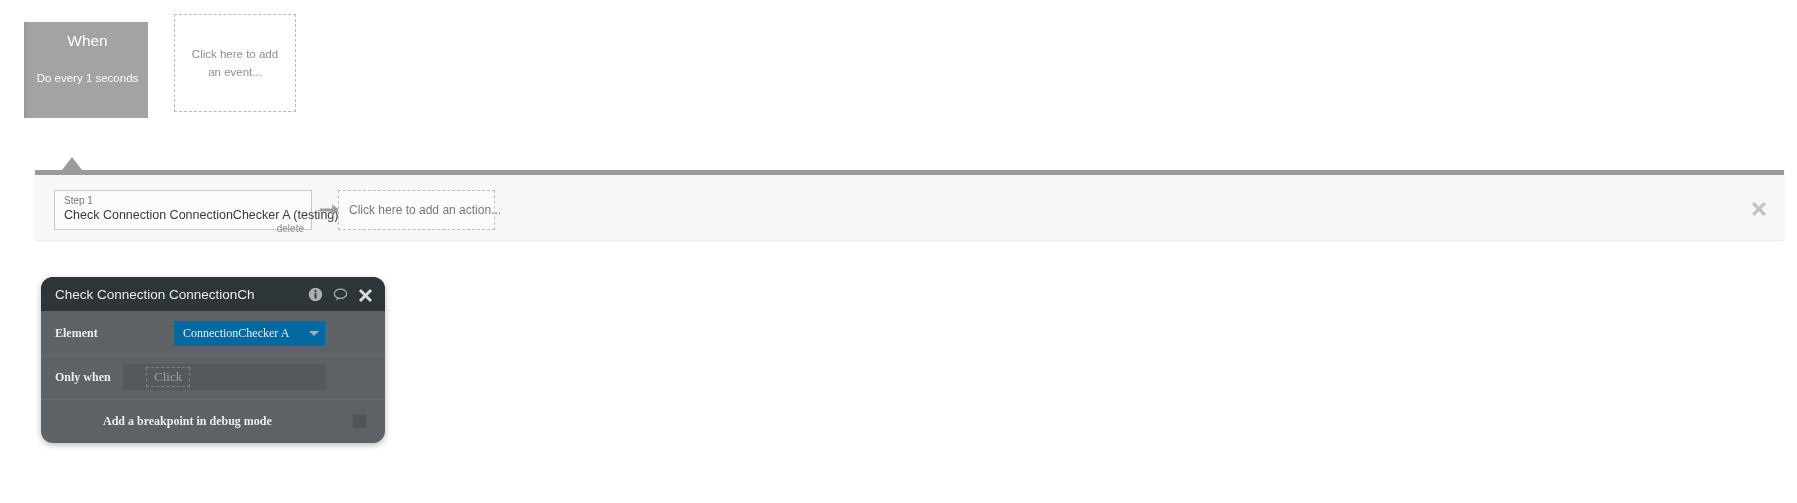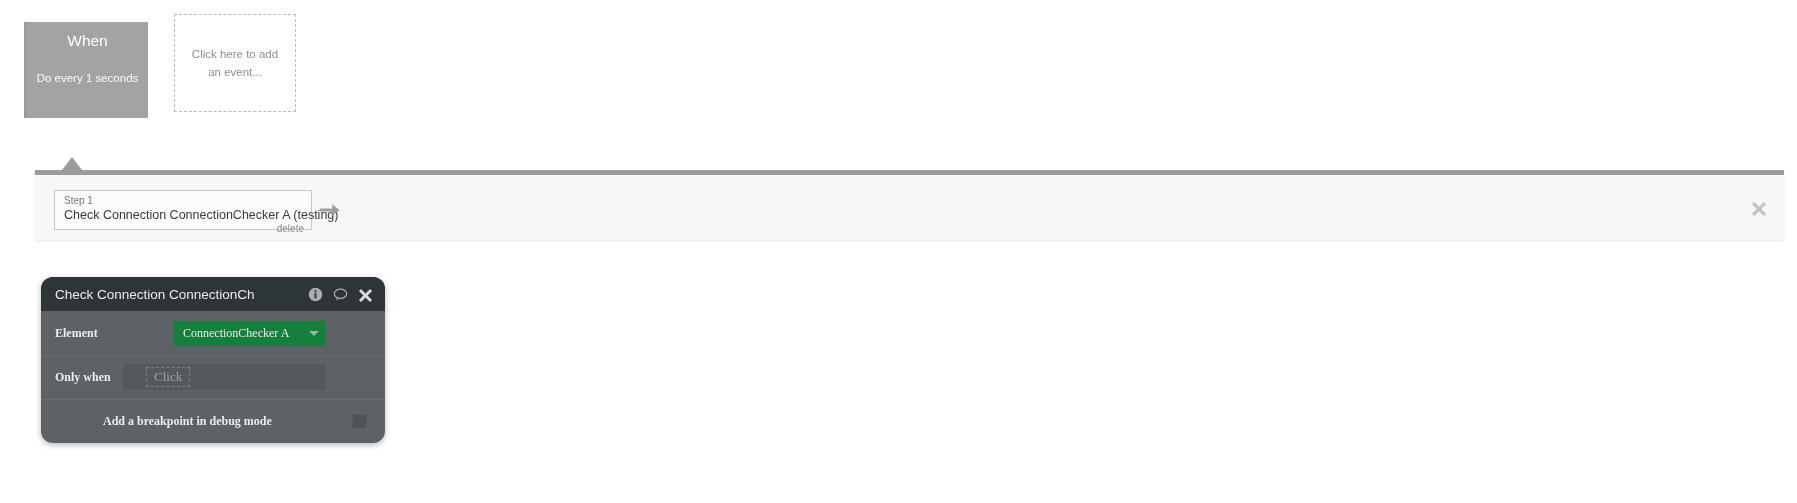--- a/index.html
+++ b/index.html
@@ -232,21 +232,21 @@
     font-size: 12px;
     color: #eceded;
     font-weight: bold;
     white-space: nowrap;
   }
 
   .pp-row-element .pp-label { width: 119px; }
   .dropdown {
     width: 151px;
     height: 25px;
-    background: #15803d;
+    background: #0369a1;
     display: flex;
     align-items: center;
     padding: 0 6px 0 9px;
     box-sizing: border-box;
     cursor: pointer;
   }
   .dropdown .dd-value {
     flex: 1 1 auto;
     font-size: 12px;
     color: #ebecec;
@@ -324,20 +324,23 @@
     <div class="step-title">Check Connection ConnectionChecker A (testing)</div>
     <div class="step-delete">delete</div>
   </div>
 
   <span class="step-arrow">
     <svg viewBox="0 0 22 20" width="22" height="20" aria-hidden="true">
       <path d="M1 8.4 h12.2 v-4.2 l7.3 5.8 -7.3 5.8 v-4.2 H1 z" fill="#9e9e9e"></path>
     </svg>
   </span>
 
+  <div class="add-action-box">
+    <div class="aab-text">Click here to add an action...</div>
+  </div>
 
   <div class="bar-close">
     <svg viewBox="0 0 16 16" width="16" height="16" aria-hidden="true">
       <path d="M3.2 2 L8 6.8 L12.8 2 L15 4.2 L10.2 9 L15 13.8 L12.8 16 L8 11.2 L3.2 16 L1 13.8 L5.8 9 L1 4.2 z" fill="#b9c4cc"></path>
     </svg>
   </div>
 
 </div>
 
 <div id="property-panel">

